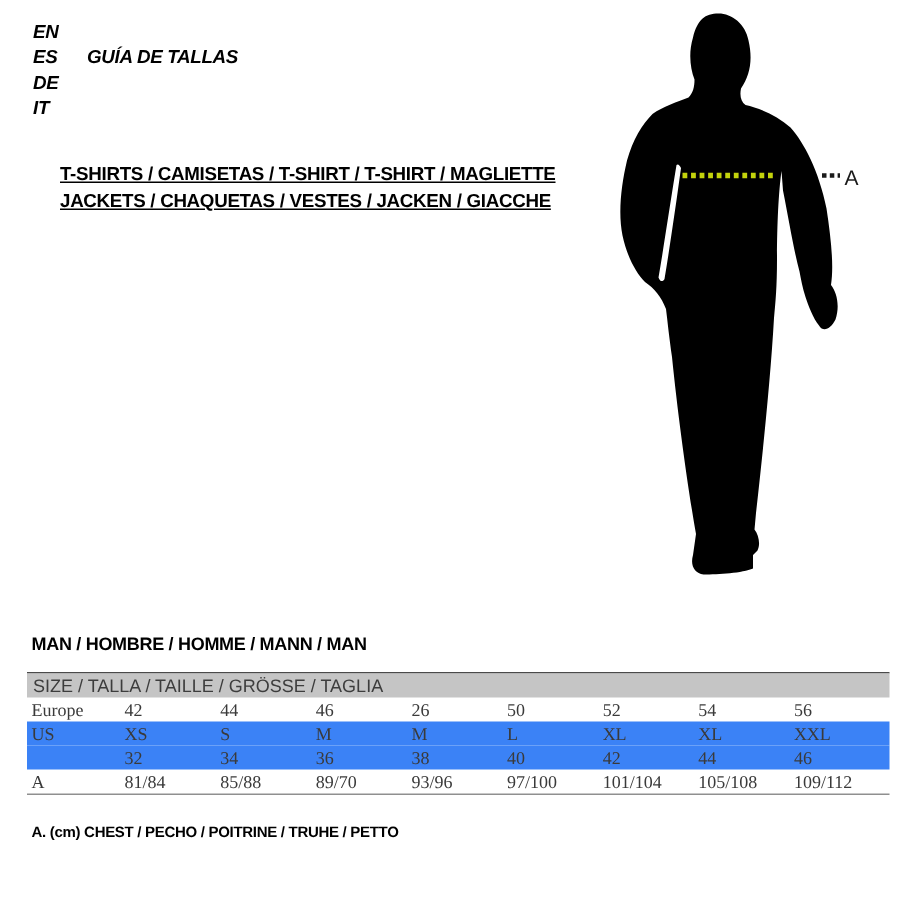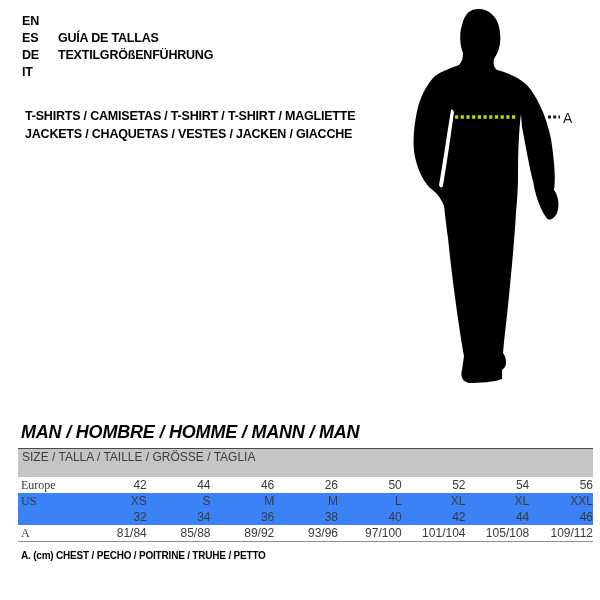--- a/index.html
+++ b/index.html
@@ -1,60 +1,59 @@
 <!DOCTYPE html>
 <html><head>
 <meta charset="utf-8">
 <style>
   * { margin: 0; padding: 0; box-sizing: border-box; }
   html, body { width: 600px; height: 600px; background: #ffffff; overflow: hidden; }
   body { position: relative; font-family: "Liberation Sans", sans-serif; color: #000; }
 
   
   .lang-list { position: absolute; left: 22px; top: 13px; }
-  .lang-row { display: flex; line-height: 17px; font-size: 12.5px; font-weight: bold; letter-spacing: -0.2px; }
+  .lang-row { display: flex; line-height: 17px; font-size: 12.5px; font-weight: bold; letter-spacing: -0.2px; font-style: italic; }
   .lang-code { width: 36px; flex: 0 0 36px; }
 
   
-  .categories { position: absolute; left: 25px; top: 107px; }
+  .categories { position: absolute; left: 40px; top: 107px; text-decoration: underline; }
   .category-line { line-height: 18px; font-size: 12.5px; font-weight: bold; letter-spacing: -0.2px; }
 
   
   .figure-wrap { position: absolute; left: 0; top: 0; width: 600px; height: 600px; }
 
   
-  .section-heading { position: absolute; left: 21px; top: 422px; font-size: 18px; font-weight: bold; letter-spacing: -0.2px; font-style: italic; }
+  .section-heading { position: absolute; left: 21px; top: 422px; font-size: 12px; font-weight: bold; letter-spacing: -0.2px; }
 
   
   .size-table { position: absolute; left: 18px; top: 448px; width: 575px;
                 border-top: 1px solid #4a4a4a; border-bottom: 1px solid #8f8f8f;
                 font-size: 12px; color: #3a3a3a; }
-  .t-header { height: 28px; line-height: 16px; background: #c5c5c5; padding-left: 4px; color: #3d3d3d; }
+  .t-header { height: 16px; line-height: 16px; background: #c5c5c5; padding-left: 4px; color: #3d3d3d; }
   .t-row { display: grid; grid-template-columns: 65px repeat(8, 1fr); height: 16px; line-height: 16px; }
   .t-row.shaded { background: #3b82f6; }
   .t-label { text-align: left; padding-left: 3px; font-family: Liberation Serif, serif; }
-  .t-cell { text-align: right; }
+  .t-cell { text-align: left; font-family: Liberation Serif, serif; }
 
   
   .footnote { position: absolute; left: 21px; top: 550px; font-size: 10px; font-weight: bold; letter-spacing: -0.2px; }
 </style>
 </head>
 <body>
 
 <div class="lang-list">
   <div class="lang-row">
     <span class="lang-code">EN</span>
   </div>
   <div class="lang-row">
     <span class="lang-code">ES</span>
     <span class="lang-title">GUÍA DE TALLAS</span>
   </div>
   <div class="lang-row">
     <span class="lang-code">DE</span>
-    <span class="lang-title">TEXTILGRÖßENFÜHRUNG</span>
   </div>
   <div class="lang-row">
     <span class="lang-code">IT</span>
   </div>
 </div>
 
 <div class="categories">
   <div class="category-line">T-SHIRTS / CAMISETAS / T-SHIRT / T-SHIRT / MAGLIETTE</div>
   <div class="category-line">JACKETS / CHAQUETAS / VESTES / JACKEN / GIACCHE</div>
 </div>
@@ -141,21 +140,21 @@
     <span class="t-cell">40</span>
     <span class="t-cell">42</span>
     <span class="t-cell">44</span>
     <span class="t-cell">46</span>
   </div>
 
   <div class="t-row">
     <span class="t-label">A</span>
     <span class="t-cell">81/84</span>
     <span class="t-cell">85/88</span>
-    <span class="t-cell">89/92</span>
+    <span class="t-cell">89/70</span>
     <span class="t-cell">93/96</span>
     <span class="t-cell">97/100</span>
     <span class="t-cell">101/104</span>
     <span class="t-cell">105/108</span>
     <span class="t-cell">109/112</span>
   </div>
 </div>
 
 <div class="footnote">A. (cm) CHEST / PECHO / POITRINE / TRUHE / PETTO</div>
 

